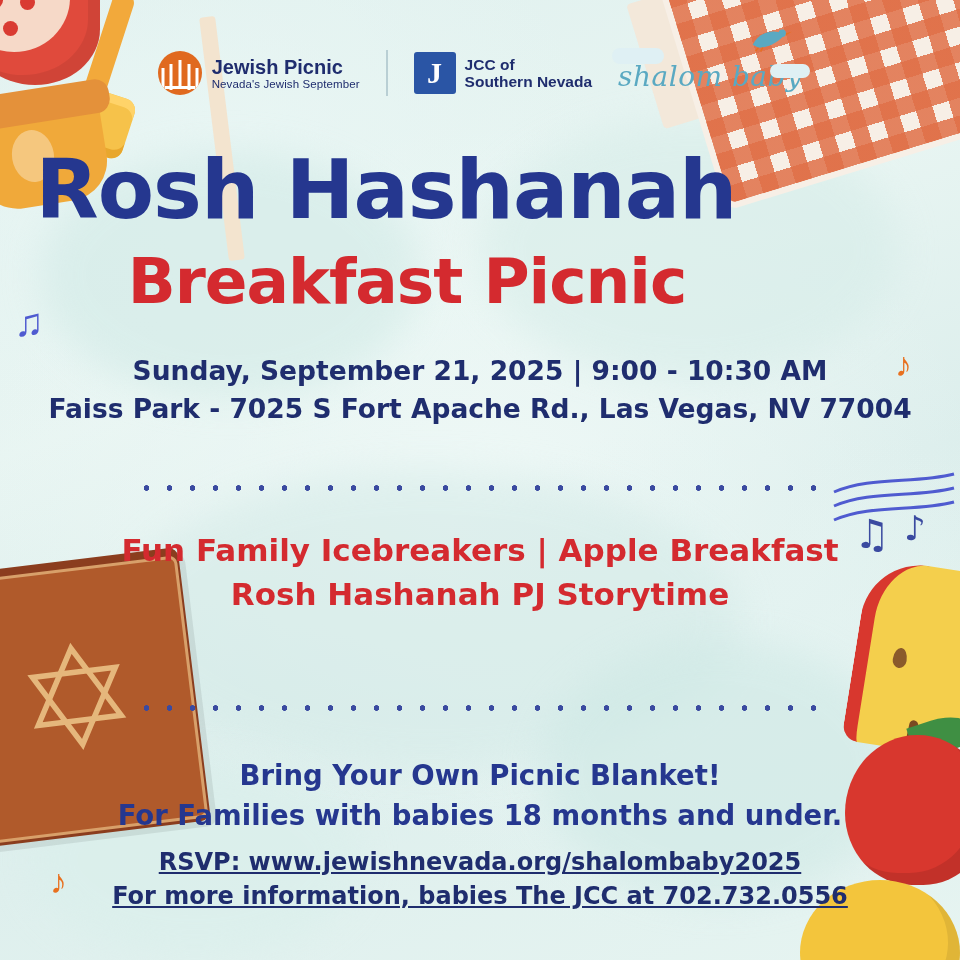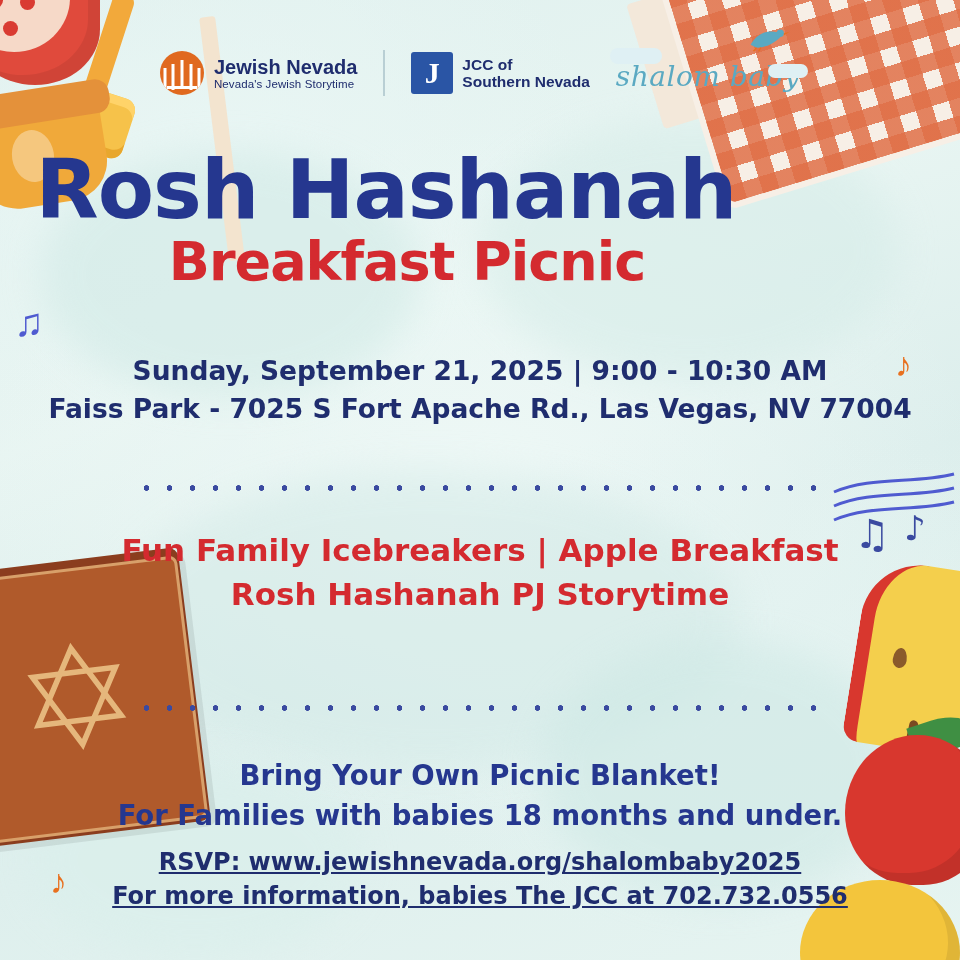--- a/index.html
+++ b/index.html
@@ -297,25 +297,25 @@
     font-family: "DejaVu Sans", sans-serif;
     font-weight: bold;
     font-size: 82px;
     color: #25378f;
     letter-spacing: -1px;
     line-height: 1.02;
   }
   .title2 {
     font-family: "DejaVu Sans", sans-serif;
     font-weight: bold;
-    font-size: 54px;
+    font-size: 63px;
     color: #d42a2f;
     letter-spacing: -1px;
     line-height: 1.02;
-    margin-top: 2px;
+    margin-top: 18px;
     padding-left: 42px;
   }
   .when {
     position: absolute;
     top: 352px; left: 0; width: 960px;
     text-align: center;
     font-family: "DejaVu Sans", sans-serif;
     font-weight: bold;
     color: #1f2d6e;
     font-size: 26.5px;
@@ -421,22 +421,22 @@
     <path d="M4 50 C 40 34, 86 42, 124 32" stroke="#4f5bd0" stroke-width="3" fill="none"></path>
     <text x="24" y="78" font-size="40" fill="#3a4aa0" font-family="DejaVu Sans, sans-serif">♫</text>
     <text x="74" y="70" font-size="34" fill="#3a4aa0" font-family="DejaVu Sans, sans-serif">♪</text>
   </svg>
 
   <div class="logo-row">
 
     <div class="logo-jn">
       <div class="jn-mark"></div>
       <div class="jn-text">
-        <div class="jn-title">Jewish Nevada</div>
-        <div class="jn-sub">Nevada's Jewish Storytime</div>
+        <div class="jn-title">Jewish Picnic</div>
+        <div class="jn-sub">Nevada's Jewish September</div>
       </div>
     </div>
 
     <div class="logo-sep"></div>
 
     <div class="logo-jcc">
       <div class="jcc-mark">J</div>
       <div class="jcc-text">
         <div>JCC of</div>
         <div>Southern Nevada</div>

